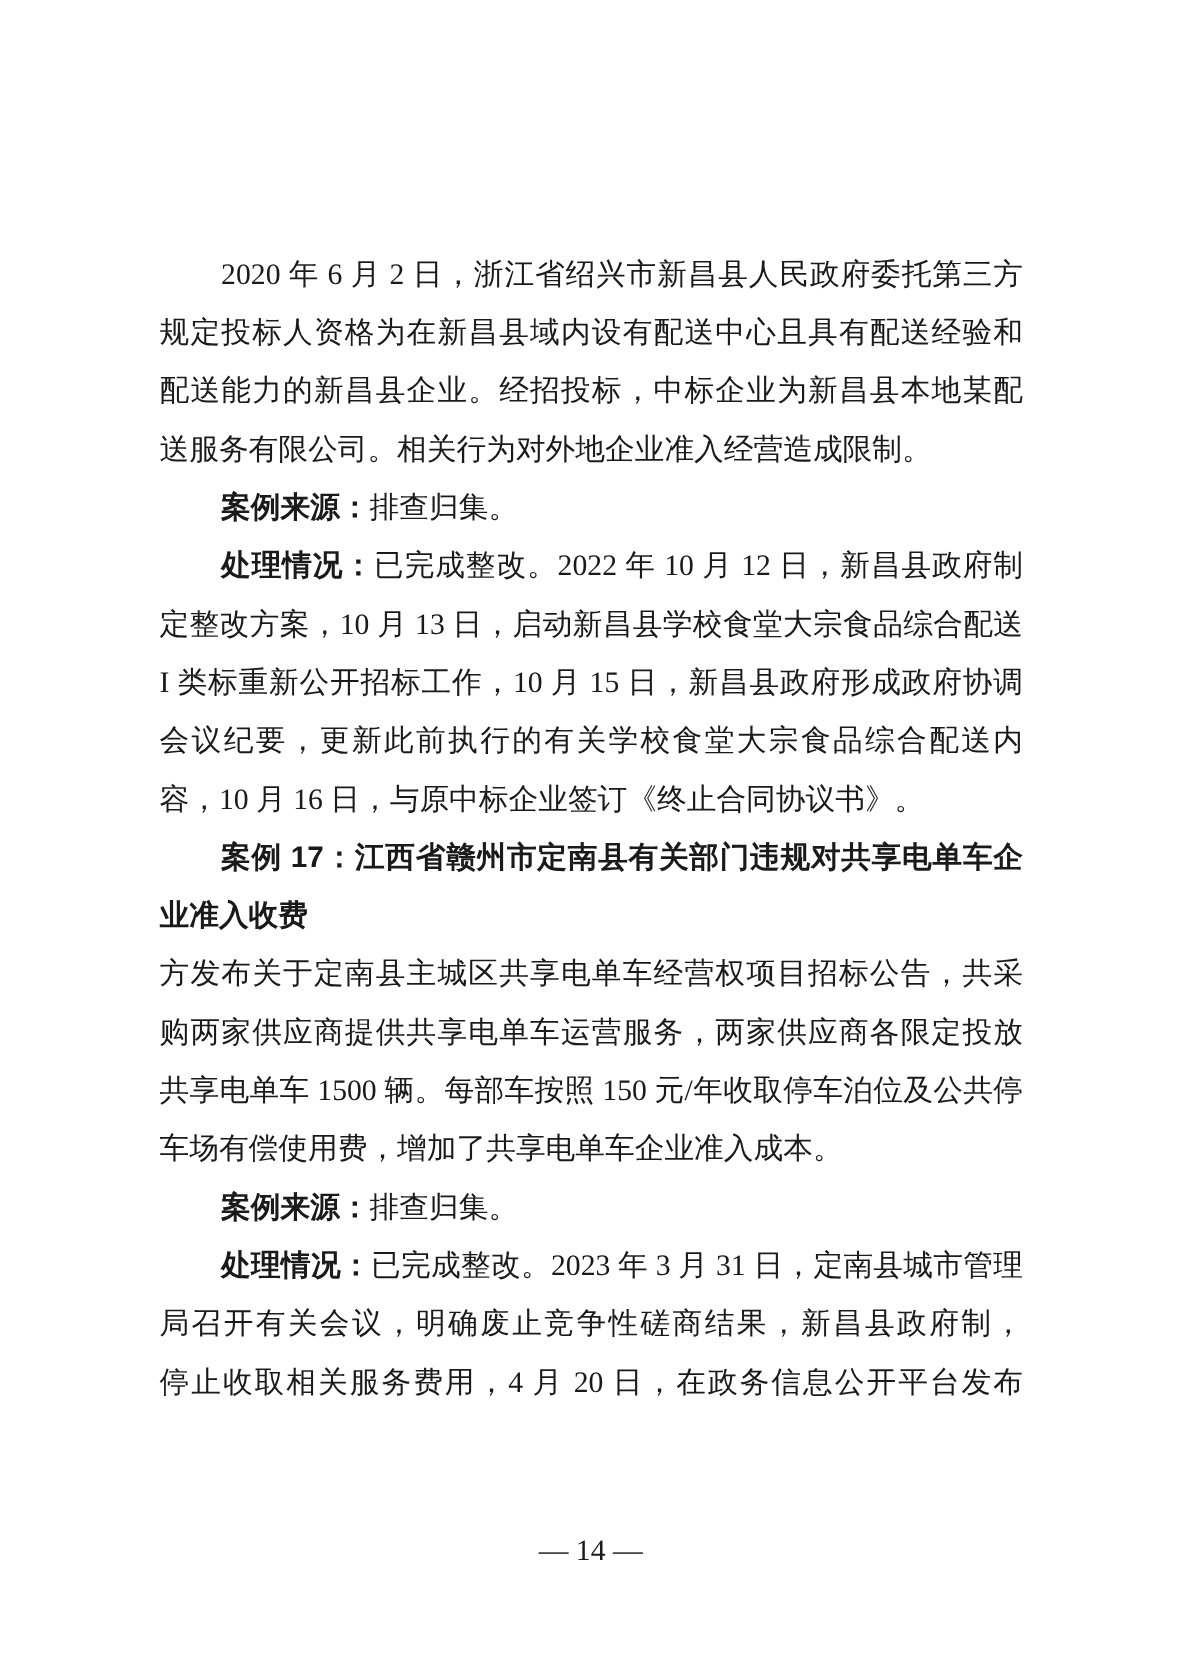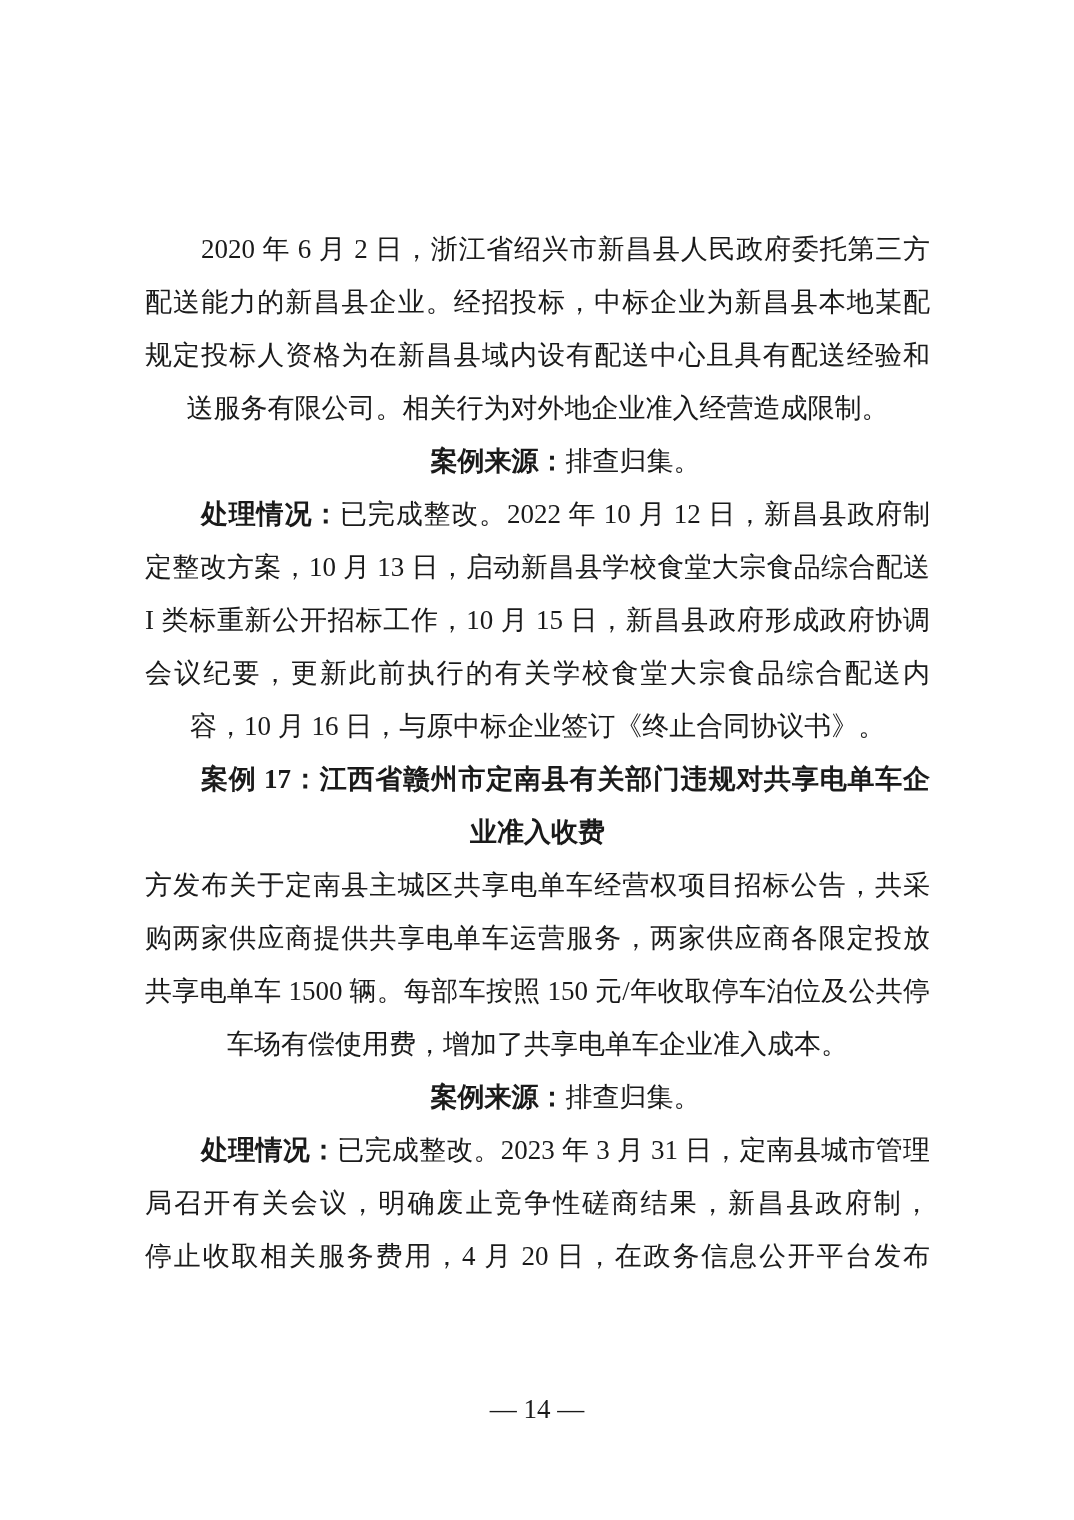--- a/index.html
+++ b/index.html
@@ -22,40 +22,40 @@
     left: 145px;
     top: 187px;
     width: 785px;
   }
   .line {
     height: 53px;
     line-height: 53px;
     font-size: 27px;
     overflow: hidden;
     white-space: nowrap;
-    text-align: center;
+    text-align: left;
   }
   .line.justify {
     white-space: normal;
     text-align: justify;
     text-align-last: justify;
     -moz-text-align-last: justify;
   }
   .line.indent {
     padding-left: 56px;
   }
   .line.indent.justify {
     width: 729px;
   }
   .seg {
     font-family: "Liberation Serif", "DejaVu Serif", serif;
     font-weight: normal;
   }
   .seg.bold {
-    font-family: Liberation Serif, serif;
+    font-family: Liberation Sans, sans-serif;
     font-weight: bold;
   }
   .page-footer {
     position: absolute;
     left: 0;
     top: 1352px;
     width: 1074px;
     height: 42px;
     line-height: 42px;
     text-align: center;
@@ -63,22 +63,22 @@
     color: #1a1a1a;
     font-family: Liberation Serif, serif;
   }
 </style>
 </head>
 <body>
 
 <div class="page">
   <div class="text-block">
       <div class="line justify indent"><span class="seg">2020 年 6 月 2 日，浙江省绍兴市新昌县人民政府委托第三方</span></div>
+      <div class="line justify"><span class="seg">规定投标人资格为在新昌县域内设有配送中心且具有配送经验和</span></div>
       <div class="line justify"><span class="seg">配送能力的新昌县企业。经招投标，中标企业为新昌县本地某配</span></div>
-      <div class="line justify"><span class="seg">规定投标人资格为在新昌县域内设有配送中心且具有配送经验和</span></div>
       <div class="line"><span class="seg">送服务有限公司。相关行为对外地企业准入经营造成限制。</span></div>
       <div class="line indent"><span class="seg bold">案例来源：</span><span class="seg">排查归集。</span></div>
       <div class="line justify indent"><span class="seg bold">处理情况：</span><span class="seg">已完成整改。2022 年 10 月 12 日，新昌县政府制</span></div>
       <div class="line justify"><span class="seg">定整改方案，10 月 13 日，启动新昌县学校食堂大宗食品综合配送</span></div>
       <div class="line justify"><span class="seg">I 类标重新公开招标工作，10 月 15 日，新昌县政府形成政府协调</span></div>
       <div class="line justify"><span class="seg">会议纪要，更新此前执行的有关学校食堂大宗食品综合配送内</span></div>
       <div class="line"><span class="seg">容，10 月 16 日，与原中标企业签订《终止合同协议书》。</span></div>
       <div class="line justify indent"><span class="seg bold">案例 17：江西省赣州市定南县有关部门违规对共享电单车企</span></div>
       <div class="line"><span class="seg bold">业准入收费</span></div>
       <div class="line justify"><span class="seg">方发布关于定南县主城区共享电单车经营权项目招标公告，共采</span></div>

